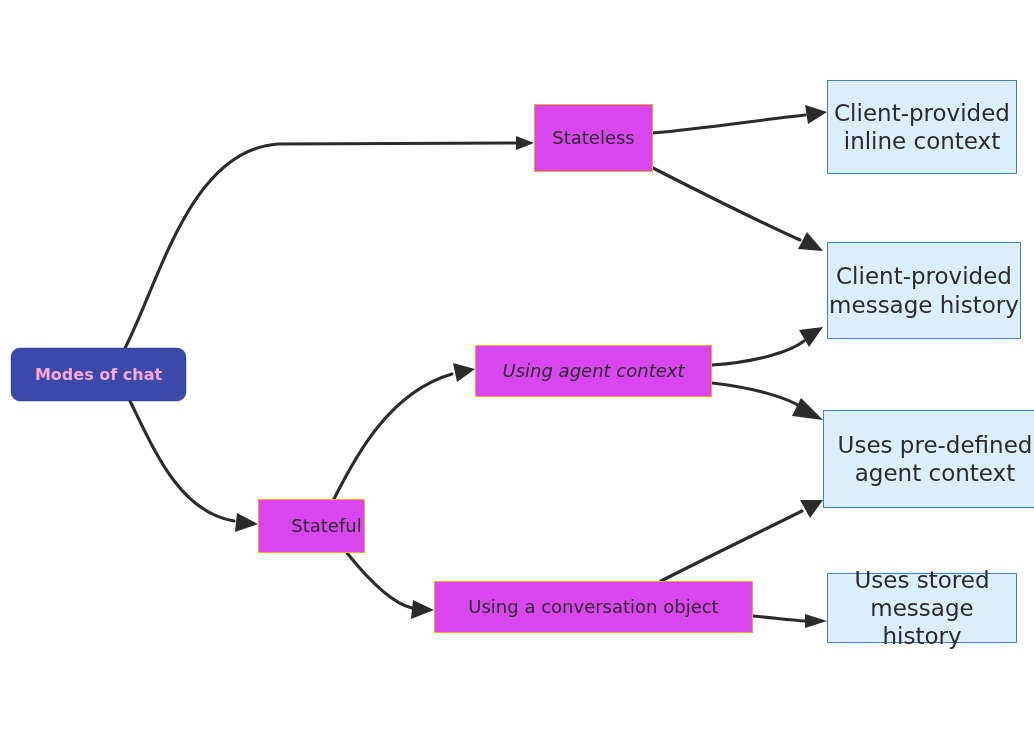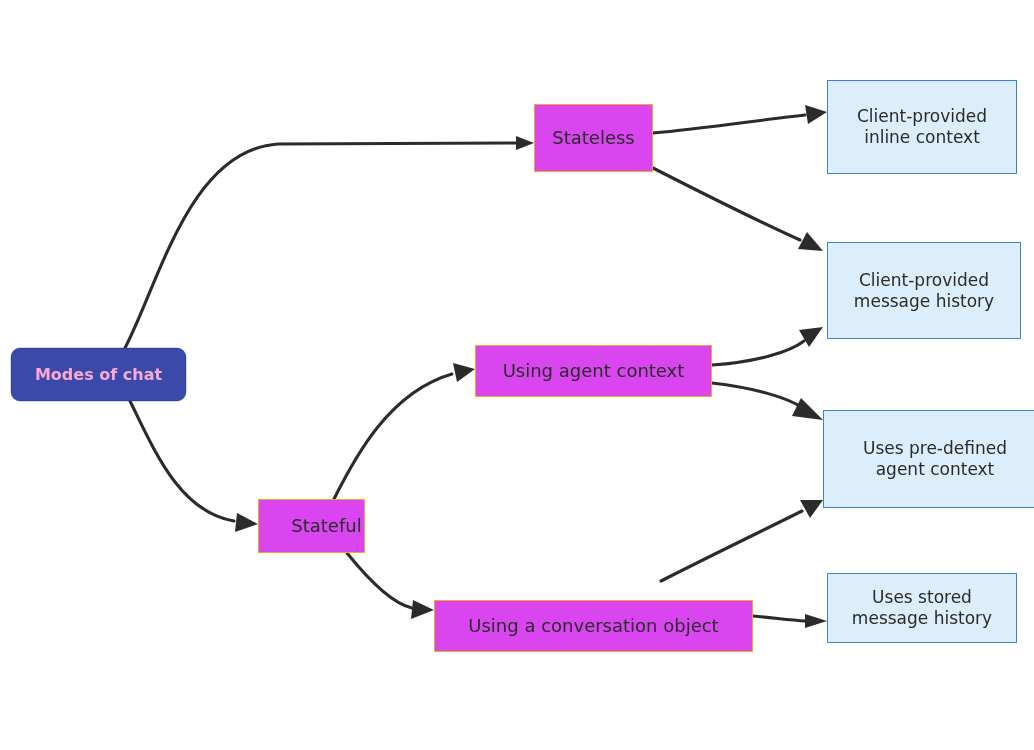--- a/index.html
+++ b/index.html
@@ -48,21 +48,21 @@
     background: #d946ef;
     border: 1.6px solid #f5a623;
     color: #2b2b2b;
     font-size: 18px;
     font-weight: normal;
   }
   .node-leaf {
     background: #dceefb;
     border: 1.6px solid #3b82d0;
     color: #2b2b2b;
-    font-size: 17px;
+    font-size: 23px;
     font-weight: normal;
   }
   .edge-path {
     fill: none;
     stroke: #2b2b2b;
     stroke-width: 3.1;
     stroke-linecap: round;
     stroke-linejoin: round;
   }
   .arrow-head {
@@ -127,23 +127,23 @@
       <polygon class="arrow-head" points="827,621 805,614 805,628"></polygon>
     </g>
   </svg>
 
   <div class="node node-root" style="left:11px; top:348px; width:175px; height:53px;">Modes of chat</div>
 
   <div class="node node-mid" style="left:534px; top:104px; width:119px; height:68px;">Stateless</div>
 
   <div class="node node-mid" style="left:258px; top:499px; width:107px; height:54px;padding-left:30px;">Stateful</div>
 
-  <div class="node node-mid" style="left:475px; top:345px; width:237px; height:52px;">Using agent context</div>
+  <div class="node node-mid" style="left:475px; top:345px; width:237px; height:52px;font-style:italic;">Using agent context</div>
 
-  <div class="node node-mid" style="left:434px; top:581px; width:319px; height:52px;margin-top:19px;">Using a conversation object</div>
+  <div class="node node-mid" style="left:434px; top:581px; width:319px; height:52px;">Using a conversation object</div>
 
   <div class="node node-leaf" style="left:827px; top:80px; width:190px; height:94px;">Client-provided
 inline context</div>
 
   <div class="node node-leaf" style="left:827px; top:242px; width:194px; height:97px;">Client-provided
 message history</div>
 
   <div class="node node-leaf" style="left:823px; top:410px; width:224px; height:98px;">Uses pre-defined
 agent context</div>
 

